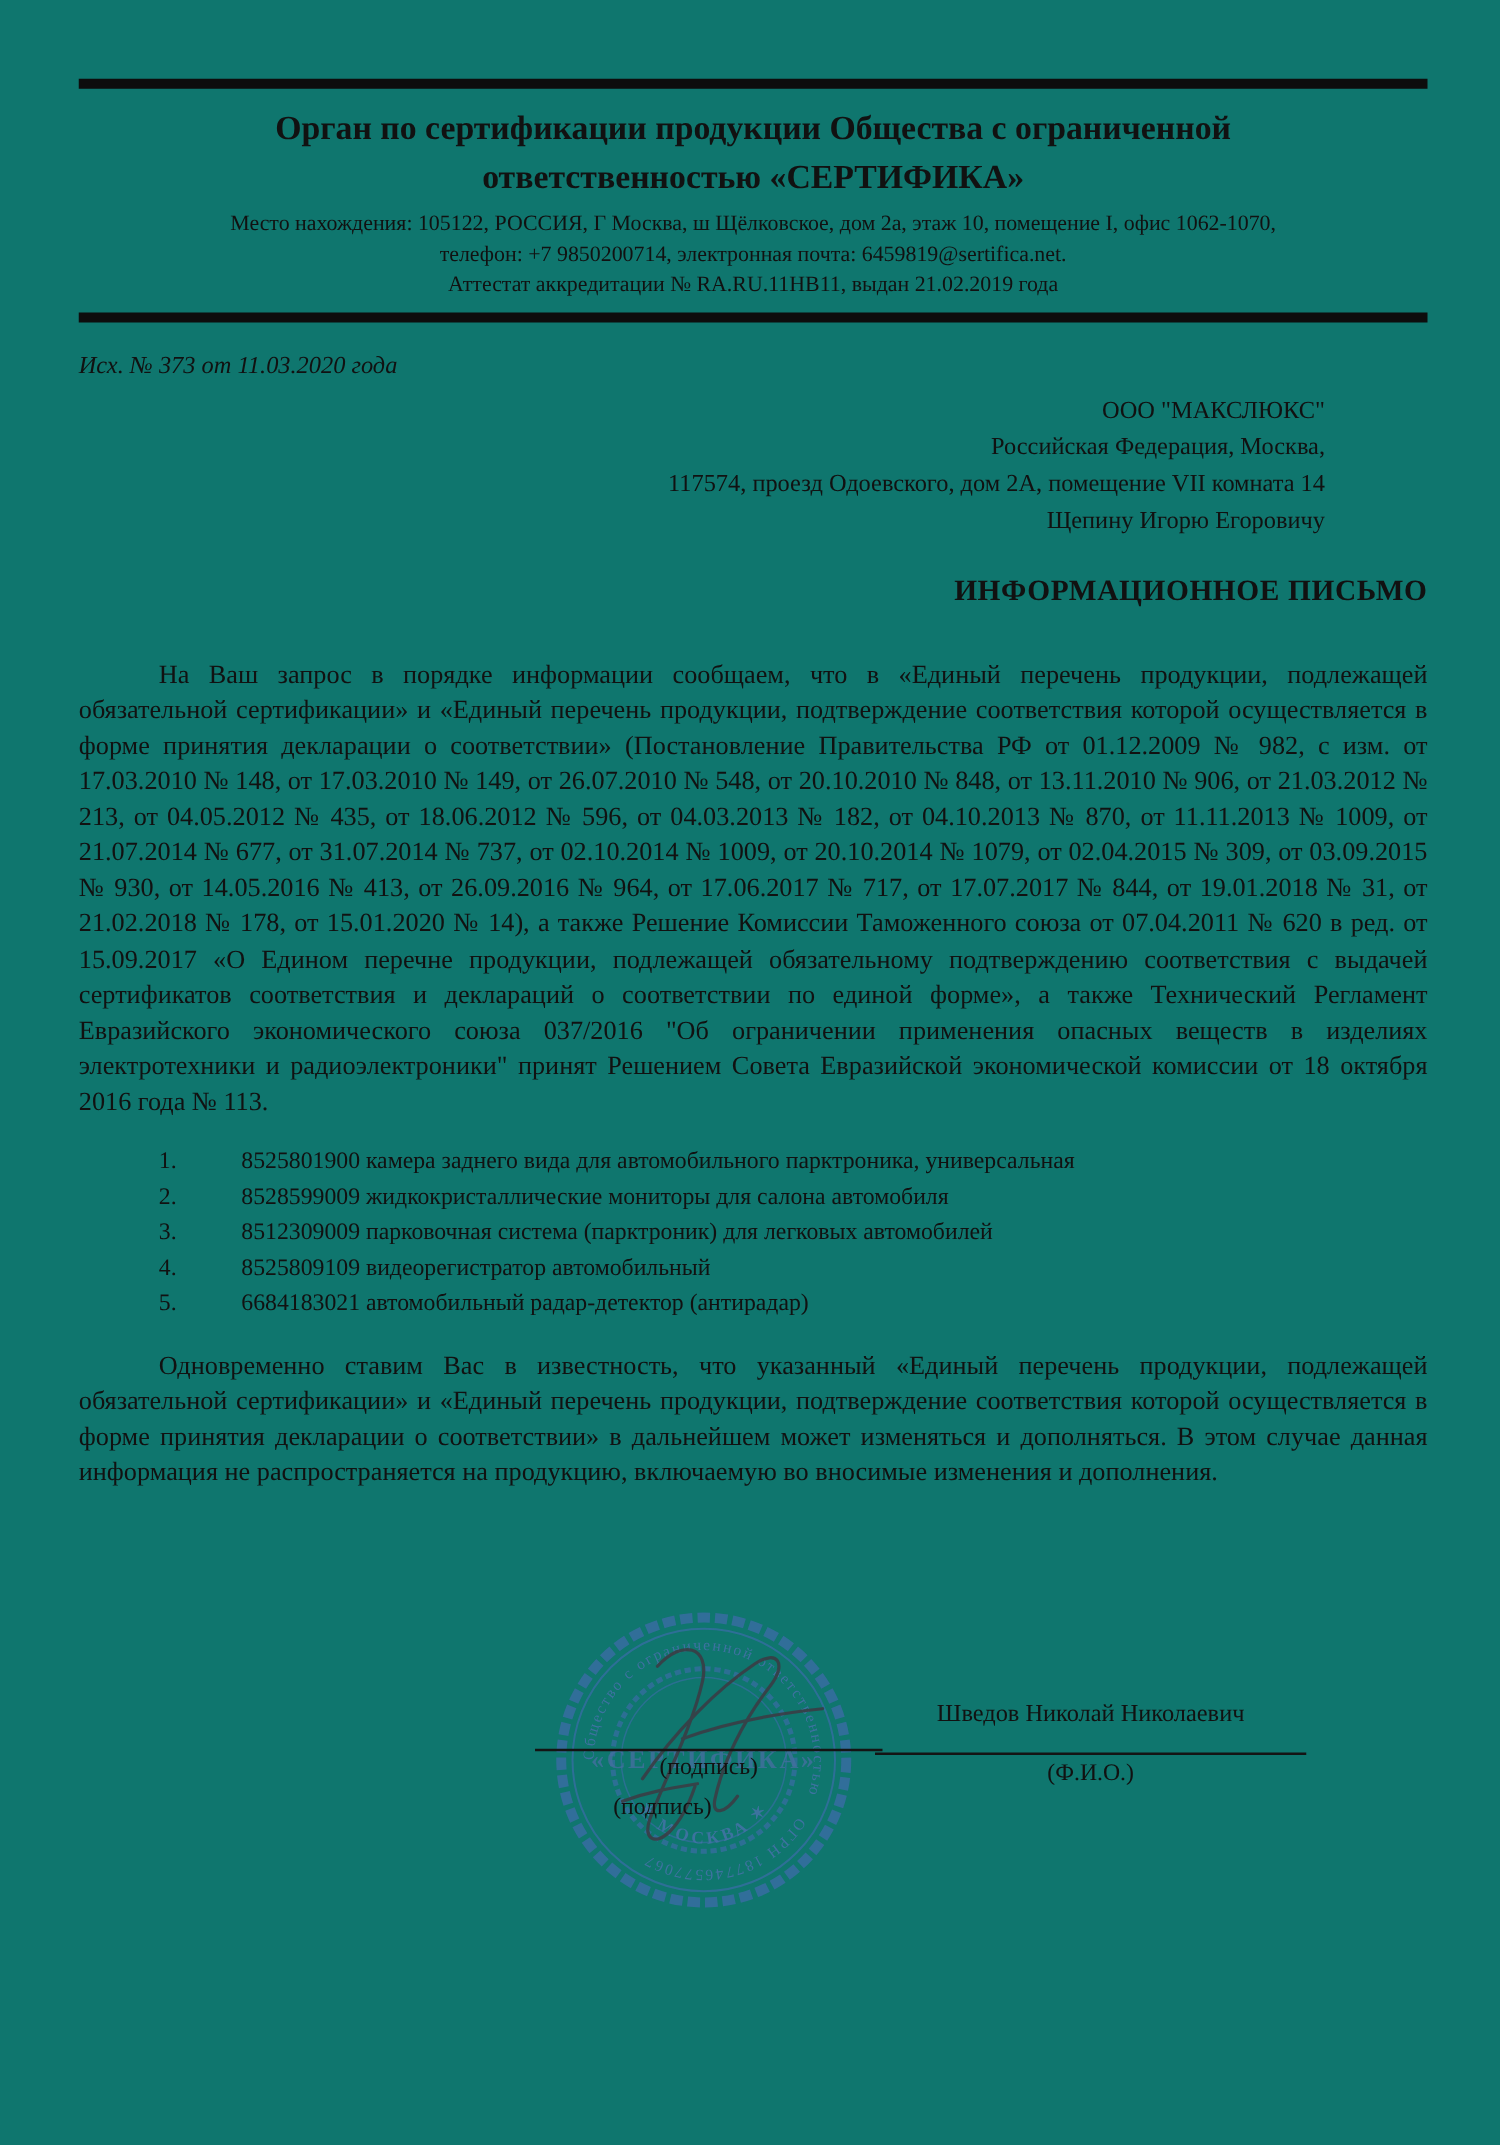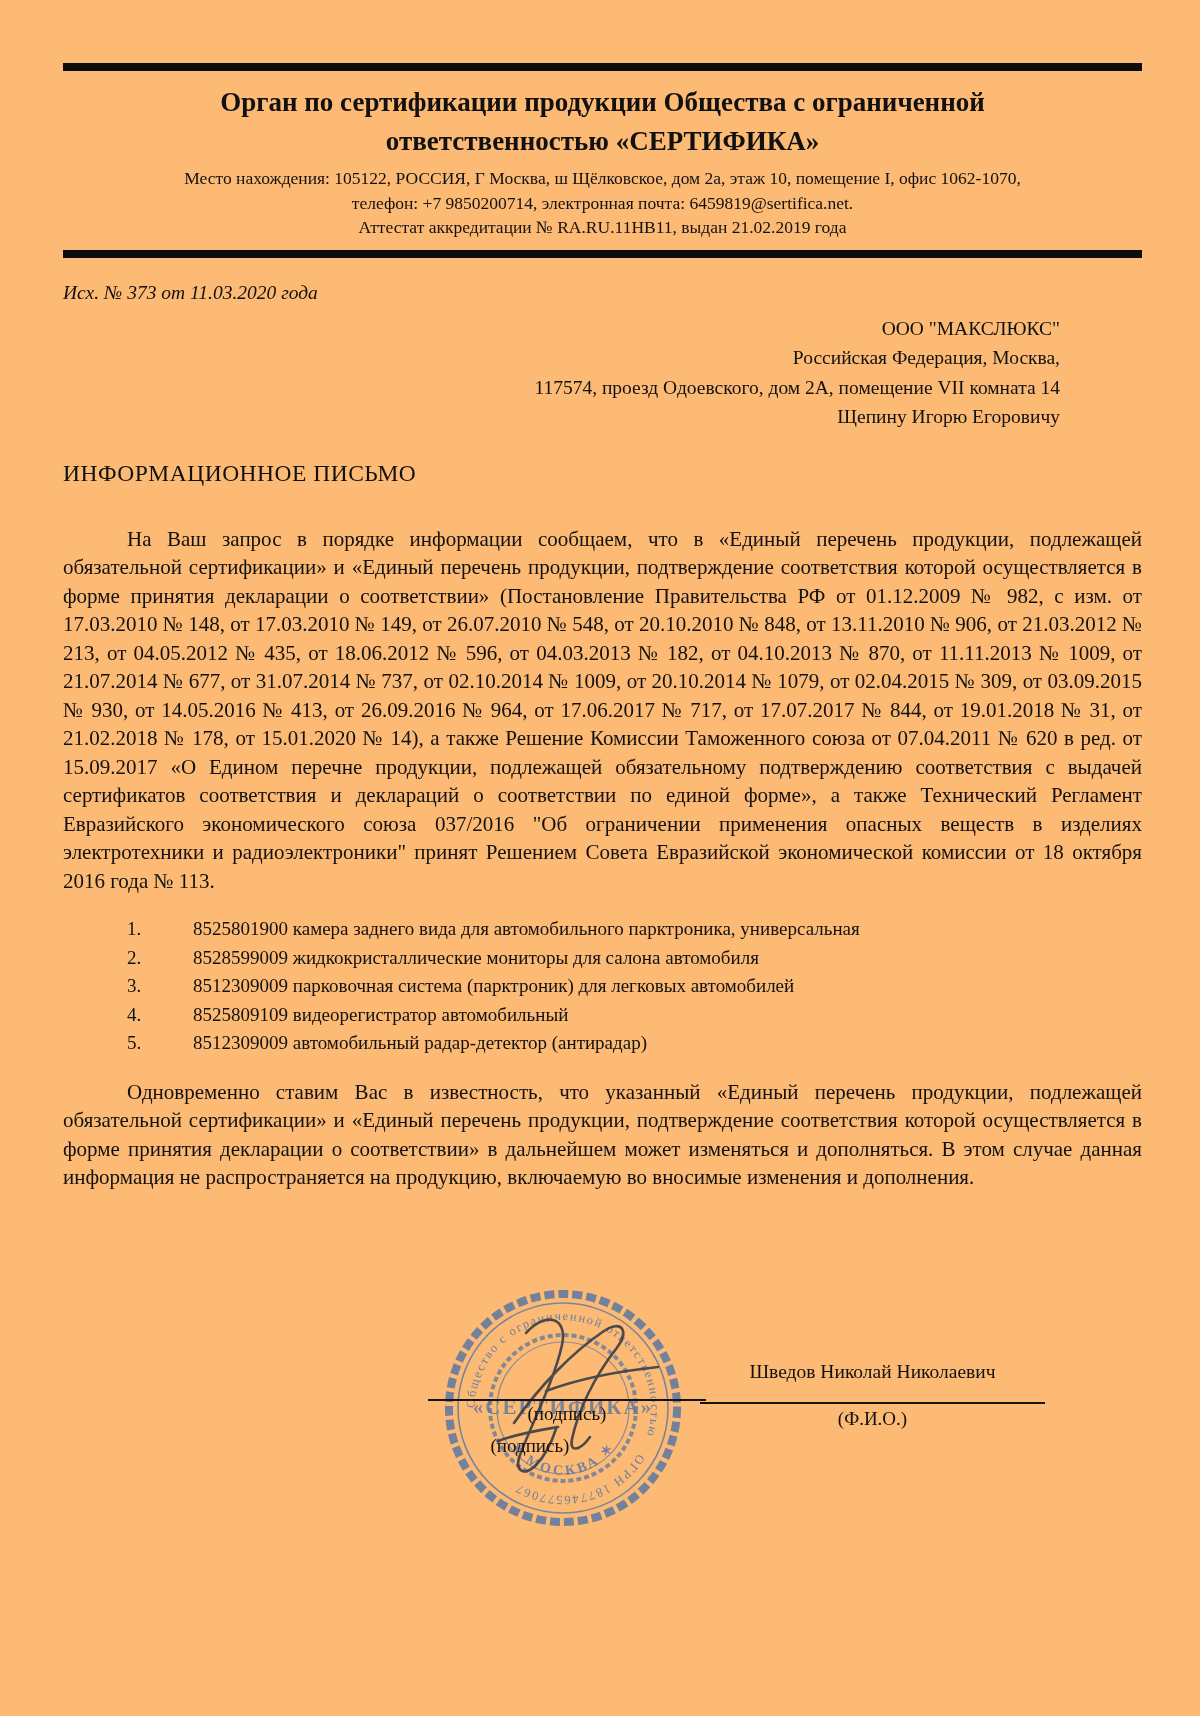--- a/index.html
+++ b/index.html
@@ -1,19 +1,19 @@
 <!DOCTYPE html>
 <html lang="ru"><head>
 <meta charset="utf-8">
 <style>
   html,body{margin:0;padding:0;background:#ffffff;}
   .page{
     position:relative;
     width:1200px;height:1716px;
-    background:#fdba74;
+    background:#0f766e;
     font-family:"Liberation Serif","DejaVu Serif",serif;
     color:#111;
     overflow:hidden;
     box-sizing:border-box;
     padding:0 58px 0 63px;
   }
   
   .letterhead{
     margin-top:63px;
     border-top:8px solid #0d0d0d;
@@ -25,22 +25,22 @@
     font-size:27px;font-weight:bold;line-height:39px;
     margin:6px 0 5px;
   }
   .addr-line{font-size:17.5px;line-height:24.5px;}
   
   .ref-line{margin-top:24px;font-size:19.5px;font-style:italic;}
   
   .recipient{margin-top:10px;text-align:right;font-size:19.5px;line-height:29.5px;padding-right:82px;}
   
   .doc-title{
-    margin:28px 0 0;text-align:left;
-    font-size:23.5px;font-weight:normal;letter-spacing:.5px;
+    margin:28px 0 0;text-align:right;
+    font-size:23.5px;font-weight:bold;letter-spacing:.5px;
   }
   
   .body-par{
     margin:0;font-size:21px;line-height:28.5px;
     text-align:justify;text-align-last:left;
     text-indent:64px;
   }
   .par-1{margin-top:38px;}
   .par-2{margin-top:0;}
   .not-included{margin:0;font-size:19px;line-height:28.5px;text-indent:64px;}
@@ -111,21 +111,21 @@
         <span class="product-text">8512309009 парковочная система (парктроник) для легковых автомобилей</span>
       </div>
 
       <div class="product-row">
         <span class="product-num">4.</span>
         <span class="product-text">8525809109 видеорегистратор автомобильный</span>
       </div>
 
       <div class="product-row">
         <span class="product-num">5.</span>
-        <span class="product-text">8512309009 автомобильный радар-детектор (антирадар)</span>
+        <span class="product-text">6684183021 автомобильный радар-детектор (антирадар)</span>
       </div>
     </div>
 
   <p class="body-par par-2">Одновременно ставим Вас в известность, что указанный «Единый перечень продукции, подлежащей обязательной сертификации» и «Единый перечень продукции, подтверждение соответствия которой осуществляется в форме принятия декларации о соответствии» в дальнейшем может изменяться и дополняться. В этом случае данная информация не распространяется на продукцию, включаемую во вносимые изменения и дополнения.</p>
 
   <div class="sign-area">
 
 
     <svg class="stamp-svg" viewBox="0 0 270 270" aria-hidden="true">
       <g opacity="0.9">

